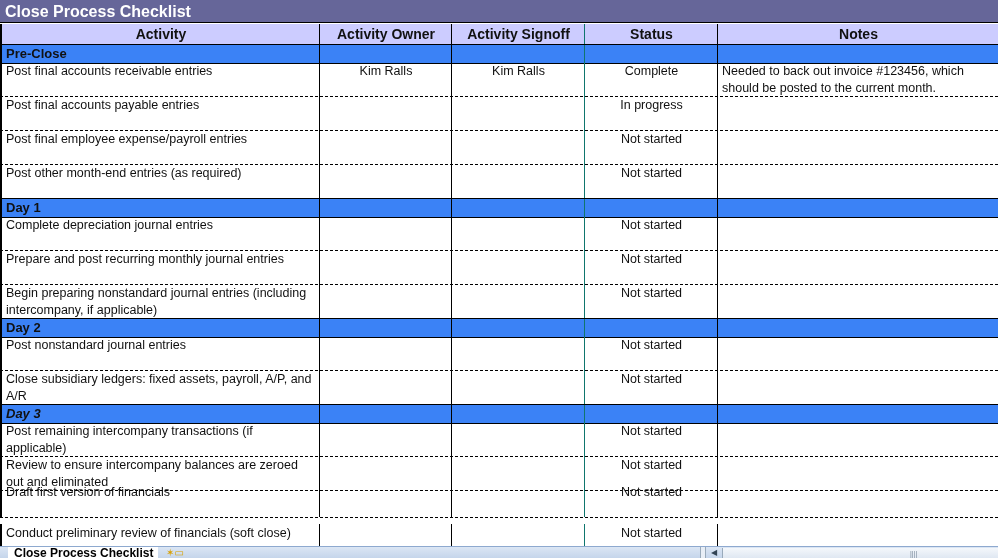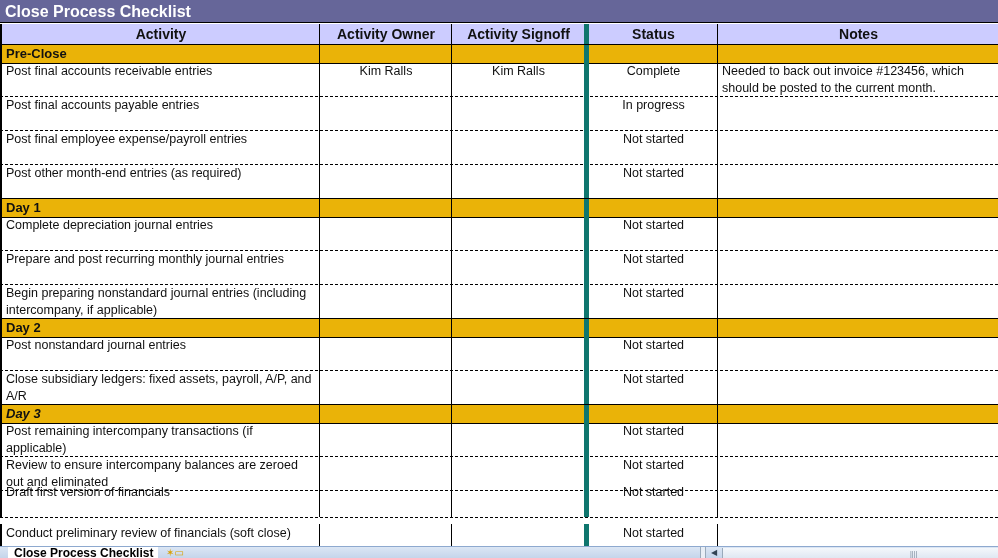--- a/index.html
+++ b/index.html
@@ -4,26 +4,26 @@
 <style>
   html, body { margin:0; padding:0; }
   body { width:998px; height:558px; overflow:hidden; background:#fff; font-family:"Liberation Sans", sans-serif; position:relative; }
   .title-bar { position:absolute; left:0; top:0; width:998px; height:23px; background:#666699; border-bottom:1px solid #000; color:#fff; font-weight:bold; font-size:16px; line-height:23px; padding-left:5px; box-sizing:border-box; }
   .grid { position:absolute; left:0; top:24px; width:998px; }
   .row { position:absolute; left:0; width:998px; }
   .cell { position:absolute; top:0; bottom:0; box-sizing:border-box; font-size:12.5px; color:#111; overflow:hidden; line-height:17px; padding:1px 3px 0 4px; }
   .c0 { left:0; width:319px; border-left:2px solid #000; }
   .c1 { left:319px; width:132px; border-left:1px solid #000; text-align:center; }
   .c2 { left:451px; width:133px; border-left:1px solid #000; text-align:center; }
-  .c3 { left:584px; width:133px; border-left:5px solid #0f766e; text-align:center; }
+  .c3 { left:584px; width:133px; border-left:1px solid #0f766e; text-align:center; }
   .c4 { left:717px; width:281px; border-left:1px solid #000; }
   .hdr { background:#ccccff; border-bottom:1px solid #000; }
   .hdr .cell { font-weight:bold; font-size:14px; line-height:19px; text-align:center; }
   .hdr .c0 { text-align:center; }
-  .sec { background:#eab308; border-top:1px solid #000; border-bottom:1px solid #000; }
+  .sec { background:#3b82f6; border-top:1px solid #000; border-bottom:1px solid #000; }
   .sec .cell { font-weight:bold; font-size:13px; line-height:16px; }
   .item { border-bottom:1px dashed #000; }
   .item.last-in-sec { border-bottom:none; }
   .tabbar { position:absolute; left:0; top:546px; width:998px; height:12px; background:linear-gradient(#dbe6f4,#c3d4ea); border-top:1px solid #8ea9cf; overflow:hidden; }
   .sheet-tab { position:absolute; left:8px; top:-1px; height:14px; width:150px; background:#fff; font-weight:bold; font-size:12px; line-height:14px; padding-left:6px; box-sizing:border-box; color:#000; }
   .new-tab { position:absolute; left:160px; top:0; width:30px; height:12px; font-size:10px; color:#d8a000; line-height:12px; text-align:center; }
   .hscroll-split { position:absolute; left:700px; top:0; width:4px; height:12px; background:#e8eef6; border-left:1px solid #9ab; border-right:1px solid #9ab; }
   .hscroll-left { position:absolute; left:708px; top:0; width:12px; height:12px; font-size:8px; line-height:12px; color:#345; text-align:center; }
   .hscroll-track { position:absolute; left:722px; top:1px; width:276px; height:11px; background:linear-gradient(#f4f7fb,#dde6f1); border-left:1px solid #9ab; }
   .hscroll-grip { position:absolute; left:910px; top:3px; font-size:7px; color:#789; line-height:8px; }

